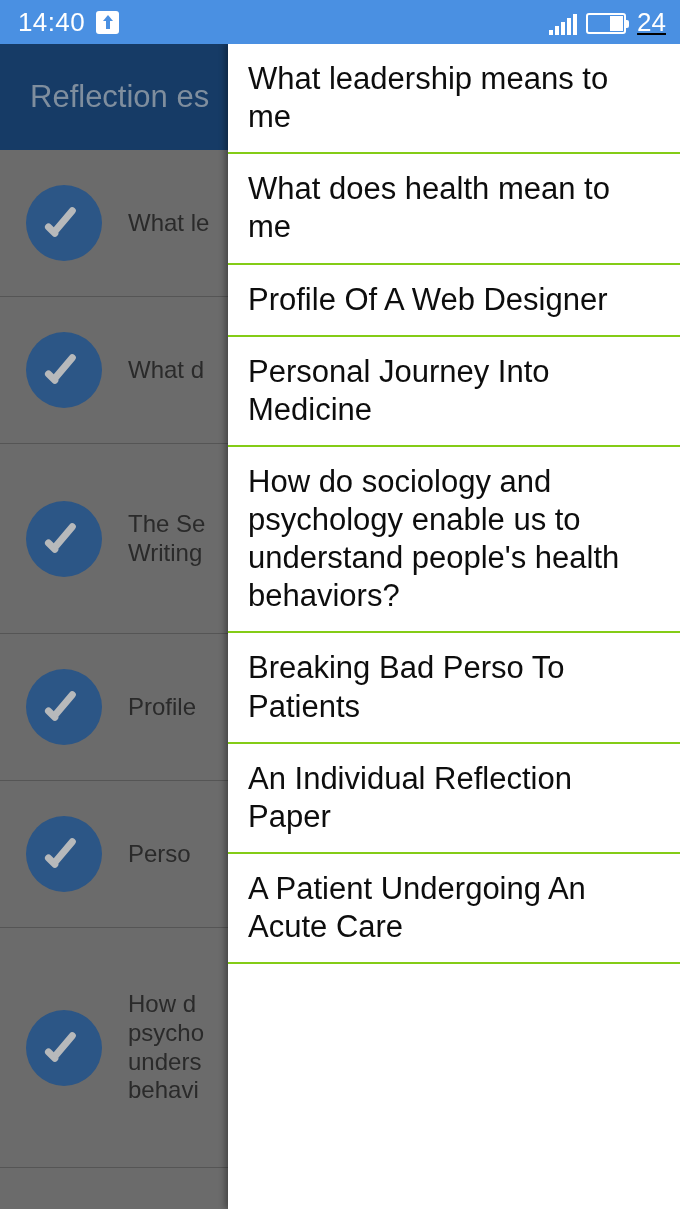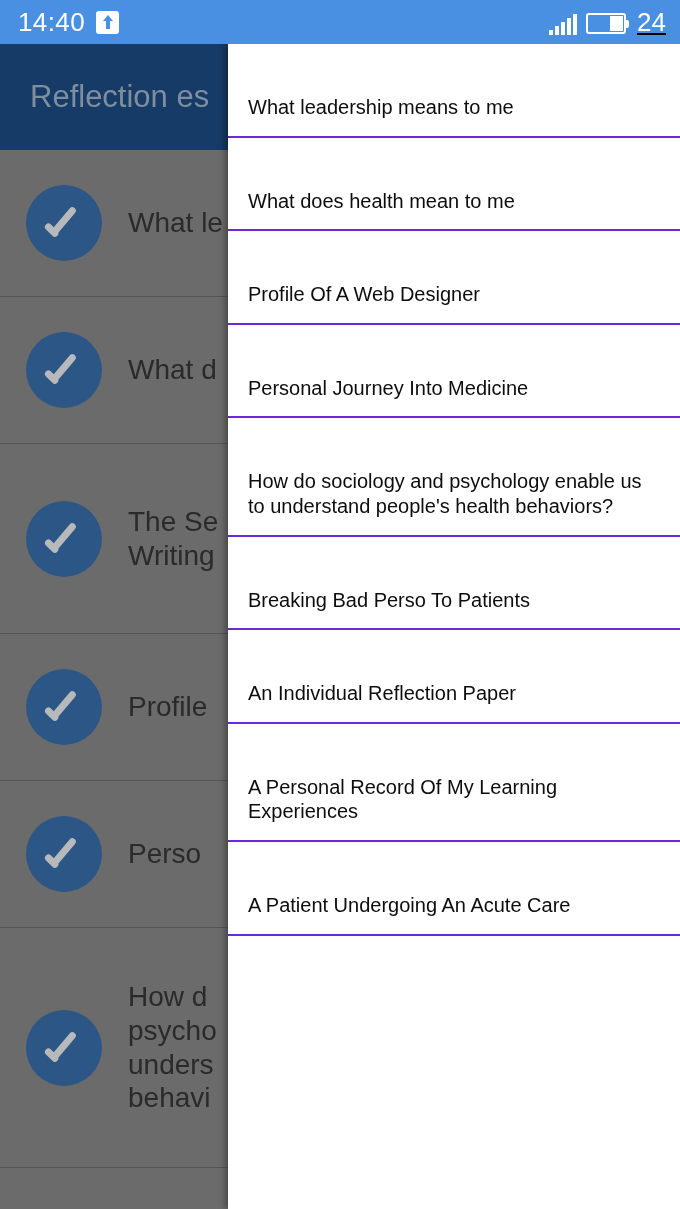--- a/index.html
+++ b/index.html
@@ -167,45 +167,44 @@
     left: 28px; top: 44px;
     width: 32px; height: 7px;
     background: #b7b9bb;
     border-radius: 4px;
     transform: rotate(-50deg);
     transform-origin: left center;
   }
 
   .essay-text {
     color: #2a2a2a;
-    font-size: 28px;
+    font-size: 24px;
     line-height: 1.2;
   }
 
   
   #dropdown-menu {
     position: absolute;
     top: 44px;
     left: 228px;
     width: 452px;
     height: 1165px;
     background: #ffffff;
     z-index: 30;
     box-shadow: -3px 0 6px rgba(0,0,0,0.35);
     overflow: hidden;
   }
 
   .menu-item {
     padding: 16px 22px 16px 20px;
-    border-bottom: 2px solid #6d28d9;
+    border-bottom: 2px solid #84cc16;
     color: #0d0d0d;
-    font-size: 20px;
+    font-size: 31px;
     line-height: 1.23;
     background: #ffffff;
-    margin-top: 35px;
   }
   .menu-item:last-child { border-bottom: 2px solid #cfcfcf; }
 
   #menu-filler { background: #ffffff; flex: 1; }
 </style>
 </head>
 <body>
 
 <div id="screen">
 
@@ -266,18 +265,17 @@
   </div>
 
   <div id="dropdown-menu">
     <div class="menu-item">What leadership means to me</div>
     <div class="menu-item">What does health mean to me</div>
     <div class="menu-item">Profile Of  A Web Designer</div>
     <div class="menu-item">Personal Journey Into Medicine</div>
     <div class="menu-item">How do sociology and psychology enable us to understand people's health behaviors?</div>
     <div class="menu-item">Breaking Bad Perso To Patients</div>
     <div class="menu-item">An Individual Reflection Paper</div>
-    <div class="menu-item">A Personal Record Of My Learning Experiences</div>
     <div class="menu-item">A Patient Undergoing An Acute Care</div>
     <div id="menu-filler"></div>
   </div>
 
 </div>
 
 </body></html>

